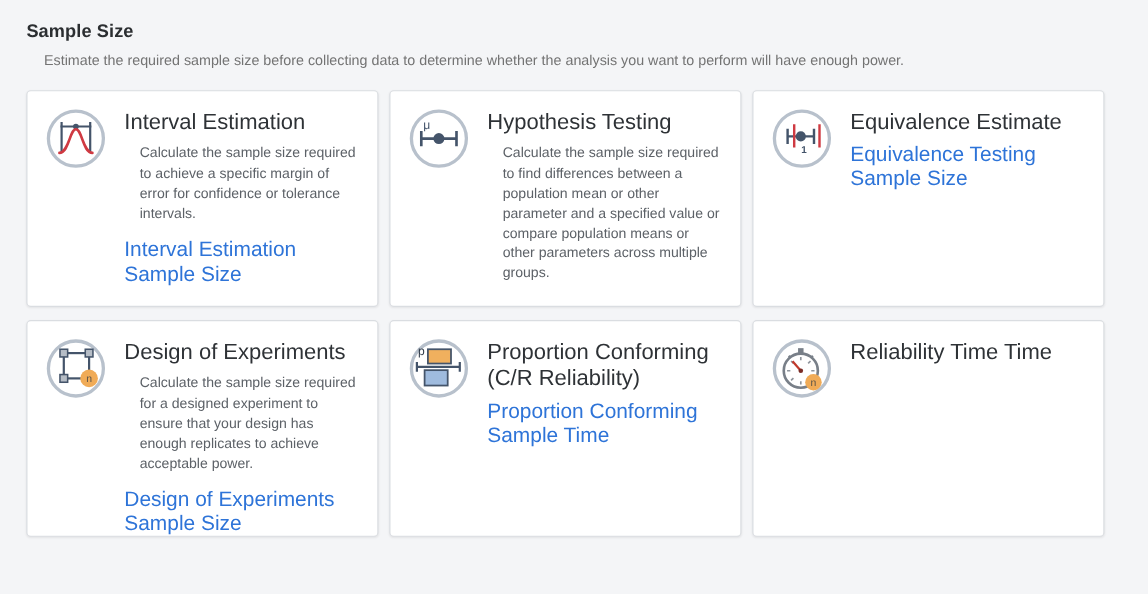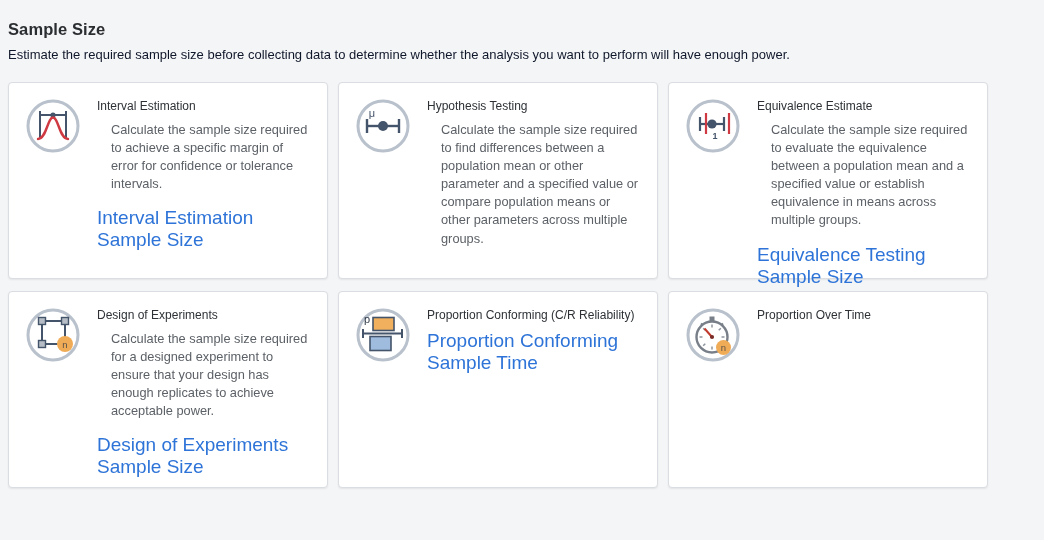--- a/index.html
+++ b/index.html
@@ -2,49 +2,49 @@
 <html><head>
 <meta charset="utf-8">
 <style>
   html, body { margin: 0; padding: 0; }
   body {
     width: 1044px; height: 540px; overflow: hidden;
     background: #f4f5f7;
     font-family: "Liberation Sans", sans-serif;
     -webkit-font-smoothing: antialiased;
   }
-  .page { padding: 20px 24px 0 8px; }
+  .page { padding: 20px 24px 0 24px; }
   .page-title {
     margin: 0 0 8px 0;
     font-size: 16.5px; font-weight: 600; color: #2b2e31; letter-spacing: 0.1px;
   }
   .page-subtitle {
-    margin: 0 0 20px 0;
-    font-size: 13px; color: #0f172a;
+    margin: 0 0 20px 16px;
+    font-size: 13px; color: #737373;
   }
   .card-grid {
     display: grid;
     grid-template-columns: repeat(3, 320px);
     gap: 12px 10px;
   }
   .card {
     box-sizing: border-box;
     width: 320px; height: 197px;
     background: #ffffff;
     border: 1px solid #dadde1;
     border-radius: 4px;
     box-shadow: 0 1px 2px rgba(0,0,0,0.07);
     padding: 14px 16px;
     display: flex; gap: 14px;
   }
   .card-icon { flex: 0 0 58px; padding-top: 1px; }
   .card-body { flex: 1 1 auto; padding-top: 2px; }
   .card-title {
     margin: 0 0 7px 0;
-    font-size: 12px; font-weight: 400; color: #2e3236; line-height: 1.22;
+    font-size: 20px; font-weight: 400; color: #2e3236; line-height: 1.22;
   }
   .card-desc {
     margin: 0 0 14px 14px;
     font-size: 12.8px; color: #5c6167; line-height: 1.42;
   }
   .card-link {
     font-size: 19px; color: #2e74d8; text-decoration: none; cursor: pointer;
   }
   svg text { font-family: "Liberation Sans", sans-serif; }
 </style>
@@ -100,21 +100,20 @@
           <line x1="15" y1="19" x2="15" y2="33" stroke="#44546a" stroke-width="2.2"></line>
           <line x1="39" y1="19" x2="39" y2="33" stroke="#44546a" stroke-width="2.2"></line>
           <circle cx="27" cy="26" r="4.6" fill="#44546a"></circle>
           <line x1="21" y1="15" x2="21" y2="36" stroke="#cf3a42" stroke-width="2.2"></line>
           <line x1="44" y1="15" x2="44" y2="36" stroke="#cf3a42" stroke-width="2.2"></line>
           <text x="30" y="41" font-size="9" font-weight="bold" fill="#44546a" text-anchor="middle">1</text>
         </svg>
       </div>
       <div class="card-body">
         <h2 class="card-title">Equivalence Estimate</h2>
-        <p class="card-desc">Calculate the sample size required to evaluate the equivalence between a population mean and a specified value or establish equivalence in means across multiple groups.</p>
         <a class="card-link">Equivalence Testing Sample Size</a>
       </div>
     </div>
 
     <div class="card">
       <div class="card-icon">
         <svg width="56" height="56" viewBox="0 0 56 56">
           <circle cx="28" cy="28" r="25" fill="#ffffff" stroke="#b8c1cc" stroke-width="3"></circle>
           <rect x="17" y="14" width="23" height="23" fill="none" stroke="#44546a" stroke-width="2"></rect>
           <rect x="13.5" y="10.5" width="7" height="7" fill="#b6bdc6" stroke="#44546a" stroke-width="1.4"></rect>
@@ -165,18 +164,18 @@
           <line x1="27" y1="17.5" x2="27" y2="20.5" stroke="#8e949c" stroke-width="1.5" transform="rotate(225 27 30)"></line>
           <line x1="27" y1="17.5" x2="27" y2="20.5" stroke="#8e949c" stroke-width="1.5" transform="rotate(270 27 30)"></line>
           <line x1="27" y1="17.5" x2="27" y2="20.5" stroke="#8e949c" stroke-width="1.5" transform="rotate(315 27 30)"></line>
           <line x1="27" y1="30" x2="19.5" y2="21.5" stroke="#c0392b" stroke-width="2"></line>
           <circle cx="27" cy="30" r="2.1" fill="#7a2c26"></circle>
           <circle cx="38.5" cy="40.5" r="7.5" fill="#f0ab57"></circle>
           <text x="38.5" y="44" font-size="9.5" fill="#5a5247" text-anchor="middle">n</text>
         </svg>
       </div>
       <div class="card-body">
-        <h2 class="card-title">Proportion Over Time</h2>
+        <h2 class="card-title">Reliability Time Time</h2>
       </div>
     </div>
 
   </div>
 </div>
 
 </body></html>

